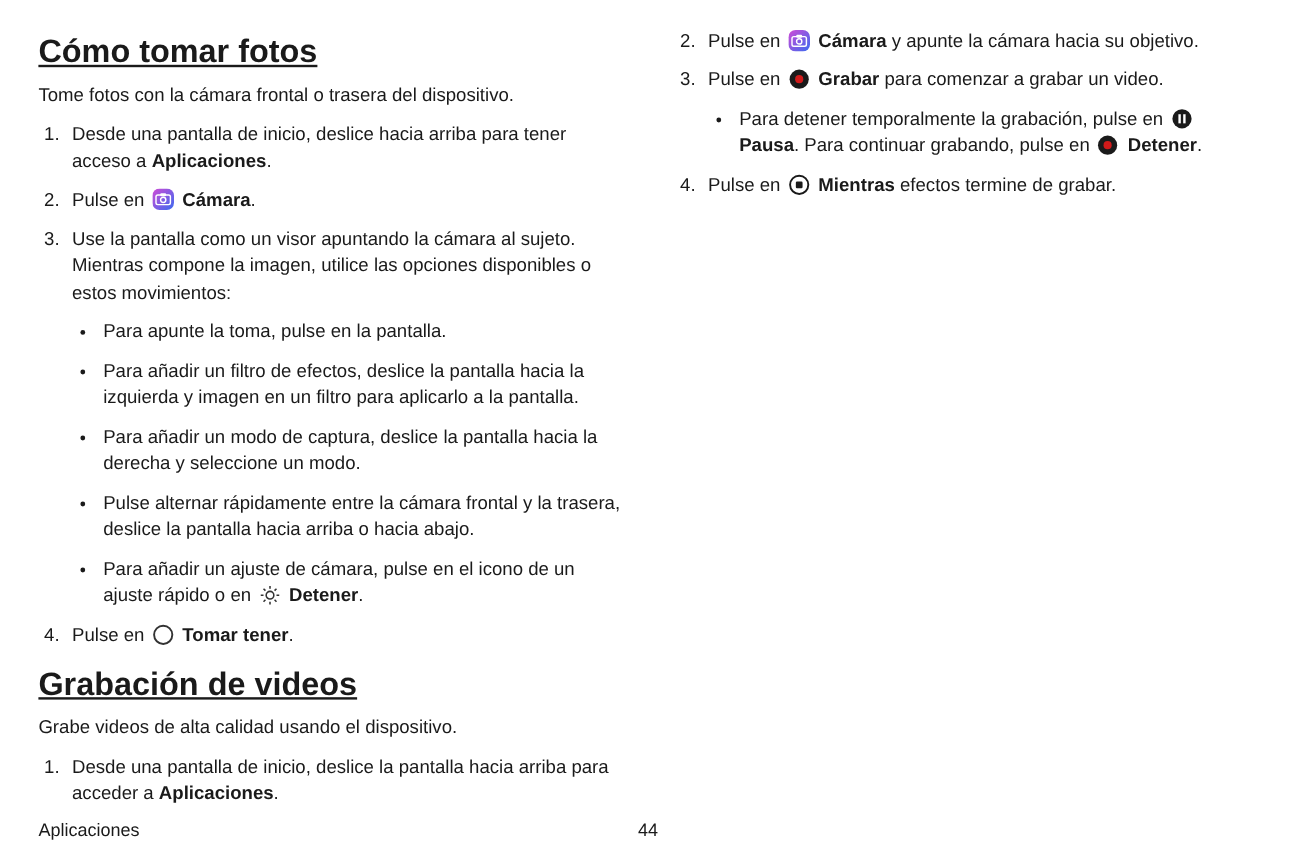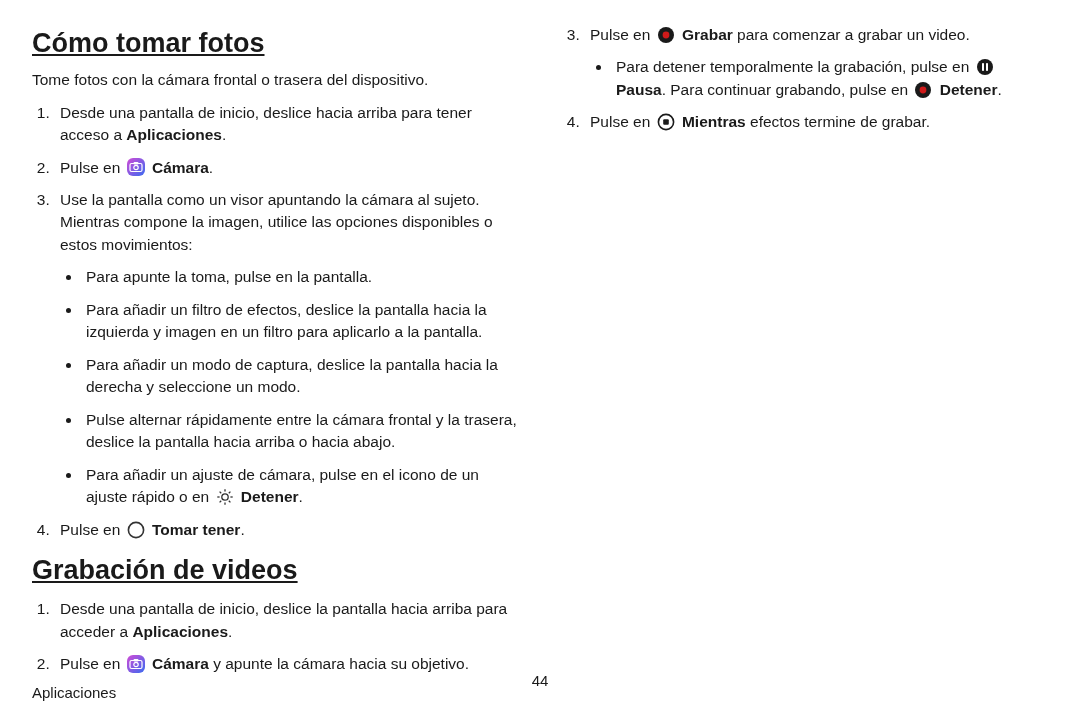--- a/index.html
+++ b/index.html
@@ -38,21 +38,21 @@
   }
   .icon svg { display:block; }
   .footer-left {
     position: absolute;
     bottom: 16px;
     left: 32px;
     font-size: 15px;
   }
   .footer-center {
     position: absolute;
-    bottom: 28px;
+    bottom: 16px;
     left: 50%;
     transform: translateX(-50%);
     font-size: 15px;
   }
   .avoid-break { break-inside: avoid; }
 </style>
 </head>
 <body>
 
 <h2>Cómo tomar fotos</h2>
@@ -108,20 +108,21 @@
     <span>Pulse en </span><span class="icon">
         <svg width="18" height="18" viewBox="0 0 18 18">
           <circle cx="9" cy="9" r="7.6" fill="none" stroke="#333" stroke-width="1.6"></circle>
         </svg>
       </span> <span class="bold">Tomar tener</span><span>.</span>
   </li>
 </ol>
 
 <div class="avoid-break" style="">
 <h2>Grabación de videos</h2>
+<p>Grabe videos de alta calidad usando el dispositivo.</p>
 </div>
 
 <ol>
   <li>
     <span>Desde una pantalla de inicio, deslice la pantalla hacia arriba para acceder a </span><span class="bold">Aplicaciones</span><span>.</span>
   </li>
   <li>
     <span>Pulse en </span><span class="icon">
         <svg width="18" height="18" viewBox="0 0 18 18">
           <defs>

